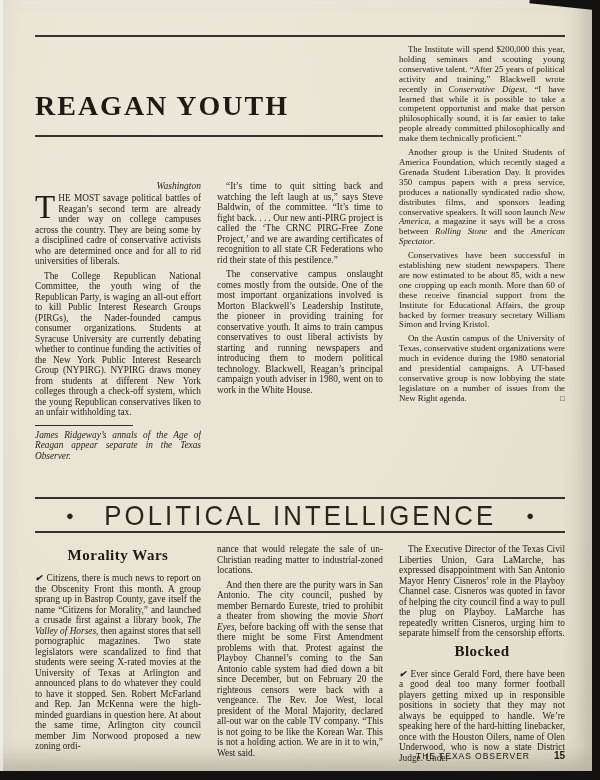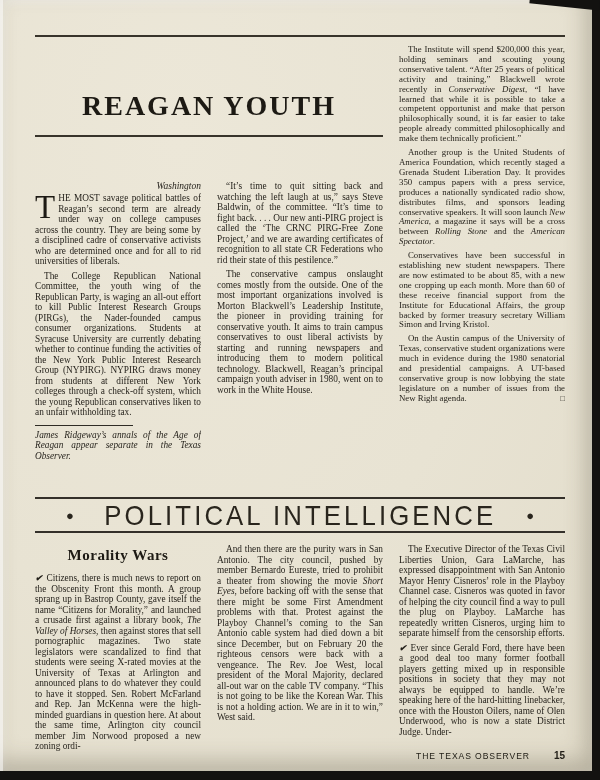--- a/index.html
+++ b/index.html
@@ -9,21 +9,21 @@
     box-shadow: inset -6px -10px 22px rgba(70,62,44,.28), inset 3px 3px 10px rgba(255,255,255,.45);
     font-family:"Liberation Serif", serif; color:#211e18;
   }
   .paper::before{content:'';position:absolute;left:0;top:0;bottom:0;width:3px;background:rgba(255,255,255,.5);}
   .corner{position:absolute;top:-9px;right:-8px;width:70px;height:16px;background:#131210;transform:rotate(6deg);}
   .top-rule{position:absolute;top:35px;left:35px;width:530px;border-top:2px solid #38342b;}
   .article{position:absolute;top:40px;left:35px;width:530px;height:457px;display:flex;overflow:hidden;}
   .article-left{width:348px;flex:0 0 348px;}
   .article-right{width:166px;flex:0 0 166px;margin-left:16px;padding-top:5px;}
   .article-header{height:132px;}
-  .title{margin:0;padding-top:50px;text-align:center;font-size:28px;font-weight:bold;letter-spacing:2px;color:#1d1a14;}
+  .title{margin:0;padding-top:50px;font-size:28px;font-weight:bold;letter-spacing:2px;color:#1d1a14;}
   .byline{margin-top:11px;text-align:center;font-style:italic;font-size:16px;color:#26221b;}
   .byline-rule{border-top:2px solid #38342b;margin-top:13px;}
   .cols{display:flex;gap:16px;margin-top:9px;}
   .col{width:166px;flex:0 0 166px;overflow:hidden;}
   .bodytext p{margin:0 0 4px 0;text-align:justify;font-size:9.3px;line-height:10.5px;}
   .dense p{font-size:8.8px;line-height:9.9px;}
   .indent{text-indent:9px;}
   .dateline{text-align:right;font-style:italic;font-size:9.5px;margin-bottom:2px;}
   .dropcap{float:left;font-size:33px;line-height:26px;padding:1px 3px 0 0;color:#1d1a14;}
   .footnote-rule{width:98px;border-top:1.5px solid #2f2c25;margin:7px 0 4px 0;}
@@ -85,24 +85,26 @@
     <span class="banner-title">POLITICAL INTELLIGENCE</span>
     <span class="bullet">●</span>
   </div>
 
   <div class="bottom bodytext">
     <div class="col">
       <h2 class="subhead">Morality Wars</h2>
       <p><span class="marker">✔</span><span>Citizens, there is much news to report on the Obscenity Front this month. A group sprang up in Bastrop County, gave itself the name “Citizens for Morality,” and launched a crusade first against a library book, <i>The Valley of Horses</i>, then against stores that sell pornographic magazines. Two state legislators were scandalized to find that students were seeing X-rated movies at the University of Texas at Arlington and announced plans to do whatever they could to have it stopped. Sen. Robert McFarland and Rep. Jan McKenna were the high-minded guardians in question here. At about the same time, Arlington city council member Jim Norwood proposed a new zoning ordi-</span></p>
     </div>
     <div class="col">
+      <p>nance that would relegate the sale of un-Christian reading matter to industrial-zoned locations.</p>
       <p class="indent">And then there are the purity wars in San Antonio. The city council, pushed by member Bernardo Eureste, tried to prohibit a theater from showing the movie <i>Short Eyes</i>, before backing off with the sense that there might be some First Amendment problems with that. Protest against the Playboy Channel’s coming to the San Antonio cable system had died down a bit since December, but on February 20 the righteous censors were back with a vengeance. The Rev. Joe West, local president of the Moral Majority, declared all-out war on the cable TV company. “This is not going to be like the Korean War. This is not a holding action. We are in it to win,” West said.</p>
     </div>
     <div class="col">
       <p class="indent">The Executive Director of the Texas Civil Liberties Union, Gara LaMarche, has expressed disappointment with San Antonio Mayor Henry Cisneros’ role in the Playboy Channel case. Cisneros was quoted in favor of helping the city council find a way to pull the plug on Playboy. LaMarche has repeatedly written Cisneros, urging him to separate himself from the censorship efforts.</p>
+      <h2 class="subhead">Blocked</h2>
       <p><span class="marker">✔</span><span>Ever since Gerald Ford, there have been a good deal too many former football players getting mixed up in responsible positions in society that they may not always be equipped to handle. We’re speaking here of the hard-hitting linebacker, once with the Houston Oilers, name of Olen Underwood, who is now a state District Judge. Under-</span></p>
     </div>
   </div>
 
   <div class="footer">
     <span>THE TEXAS OBSERVER</span>
     <span class="pagenum">15</span>
   </div>
 </div>
 

